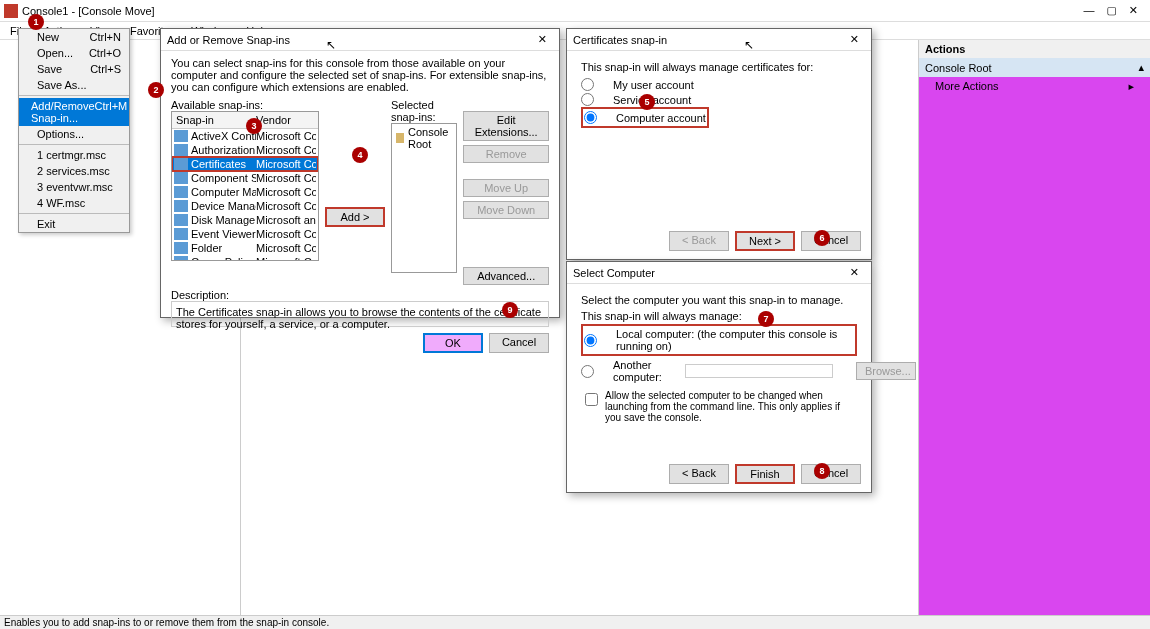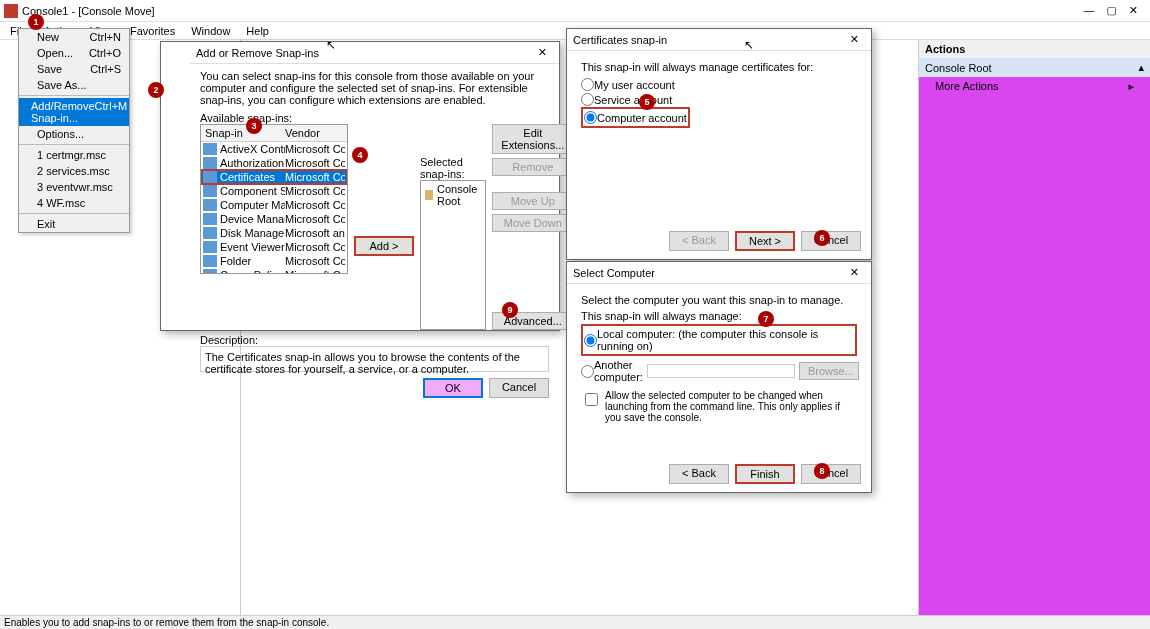--- a/index.html
+++ b/index.html
@@ -23,21 +23,21 @@
 .btn.dis { color: #999; }
 .btn.hl { border: 2px solid #c0392b; }
 .groupbox { border: 1px solid #ccc; padding: 4px; }
 .listbox { border: 1px solid #999; background: #fff; overflow: auto; }
 .snapin-row { display: flex; align-items: center; padding: 1px 2px; }
 .snapin-row .sicon { width: 14px; height: 12px; background: #5b9bd5; margin-right: 3px; }
 .snapin-row .sname { flex: 1; white-space: nowrap; overflow: hidden; }
 .snapin-row .svendor { width: 60px; white-space: nowrap; overflow: hidden; }
 .snapin-row.sel { background: #0078d7; color: #fff; }
 .snapin-row.sel.boxed { outline: 2px solid #c0392b; outline-offset: -1px; }
-.radio { display: flex; align-items: center; gap: 0; padding: 1px 0; }
+.radio { display: flex; align-items: center; gap: 19px; padding: 1px 0; }
 .radio input { margin: 0; }
 .check { display: flex; align-items: flex-start; gap: 4px; }
 .numbadge { position: absolute; width: 16px; height: 16px; border-radius: 50%; background: #a00; color: #fff; display: flex; align-items: center; justify-content: center; font-size: 9px; font-weight: bold; z-index: 100; }
 .actions-pane { position: absolute; right: 0; top: 40px; width: 232px; bottom: 14px; border-left: 1px solid #ccc; background: #d946ef; }
 .actions-pane .ah { background: #f0f0f0; padding: 3px 6px; font-weight: bold; }
 .actions-pane .ar { background: #d6e5f3; padding: 3px 6px; display: flex; justify-content: space-between; align-items: center; }
 .actions-pane .ai { padding: 3px 16px; display: flex; justify-content: space-between; }
 .status { position: absolute; left: 0; right: 0; bottom: 0; height: 14px; background: #f0f0f0; border-top: 1px solid #ccc; padding: 0 4px; font-size: 10px; line-height: 14px; }
 .col-head { display: flex; background: #f4f4f4; border-bottom: 1px solid #ccc; }
 .col-head span { padding: 2px 4px; }
@@ -109,21 +109,21 @@
     </div>
   <div class="ditem">
       <span>4 WF.msc</span>
     </div>
   <div class="sep"></div>
   <div class="ditem">
       <span>Exit</span>
     </div>
 </div>
 
-<div class="dialog" style="left:160px; top:41px; width:400px; height:290px; z-index:20;padding-left:29px;">
+<div class="dialog" style="left:160px; top:28px; width:400px; height:290px; z-index:20;">
   <div class="dtitle">
     <div class="t">Add or Remove Snap-ins</div>
     <div class="x">✕</div>
   </div>
   <div style="padding:6px 10px; font-size:10px;">
     <div style="margin-bottom:6px;">You can select snap-ins for this console from those available on your computer and configure the selected set of snap-ins. For extensible snap-ins, you can configure which extensions are enabled.</div>
     <div style="display:flex; gap:6px;">
 
       <div style="width:148px;">
         <div>Available snap-ins:</div>
@@ -184,21 +184,21 @@
                 <span class="svendor">Microsoft Cor...</span>
               </div>
             </div>
         </div>
       </div>
 
       <div style="display:flex; flex-direction:column; justify-content:center; padding-top:50px;">
         <div class="btn hl">Add &gt;</div>
       </div>
 
-      <div style="flex:1;margin-top:44px;">
+      <div style="flex:1;">
         <div>Selected snap-ins:</div>
         <div class="listbox" style="height:150px;">
           <div class="tree-item">
               <div class="ticon"></div>
               <span>Console Root</span>
             </div>
         </div>
       </div>
 
       <div style="display:flex; flex-direction:column; gap:4px; padding-top:12px;">

